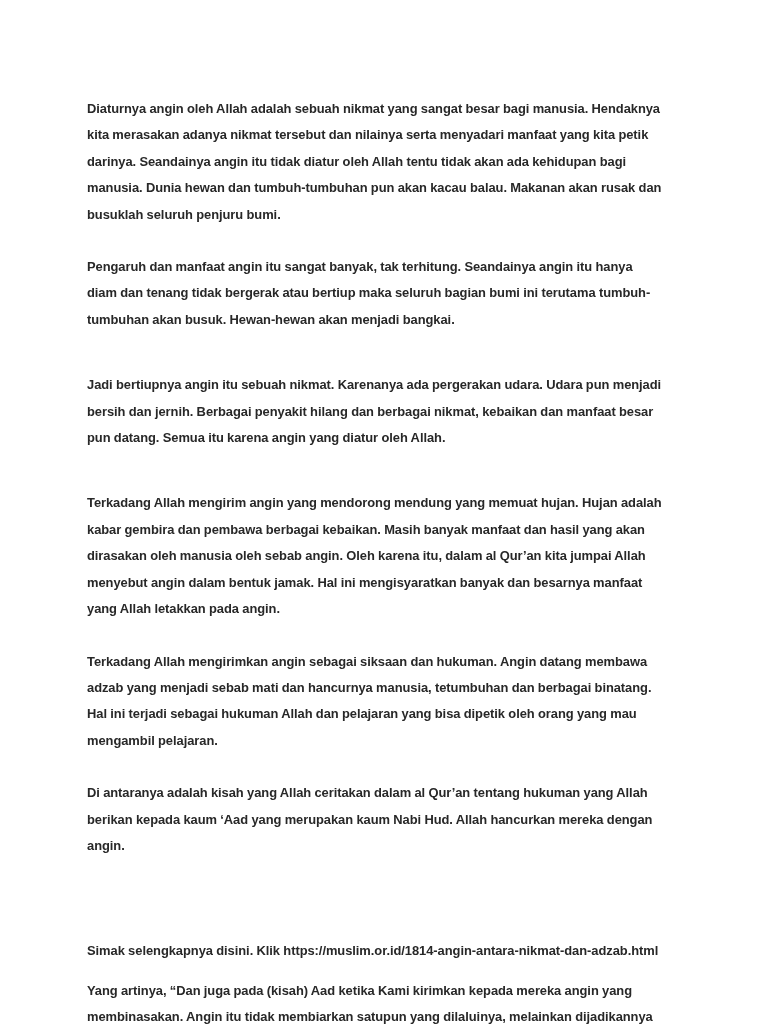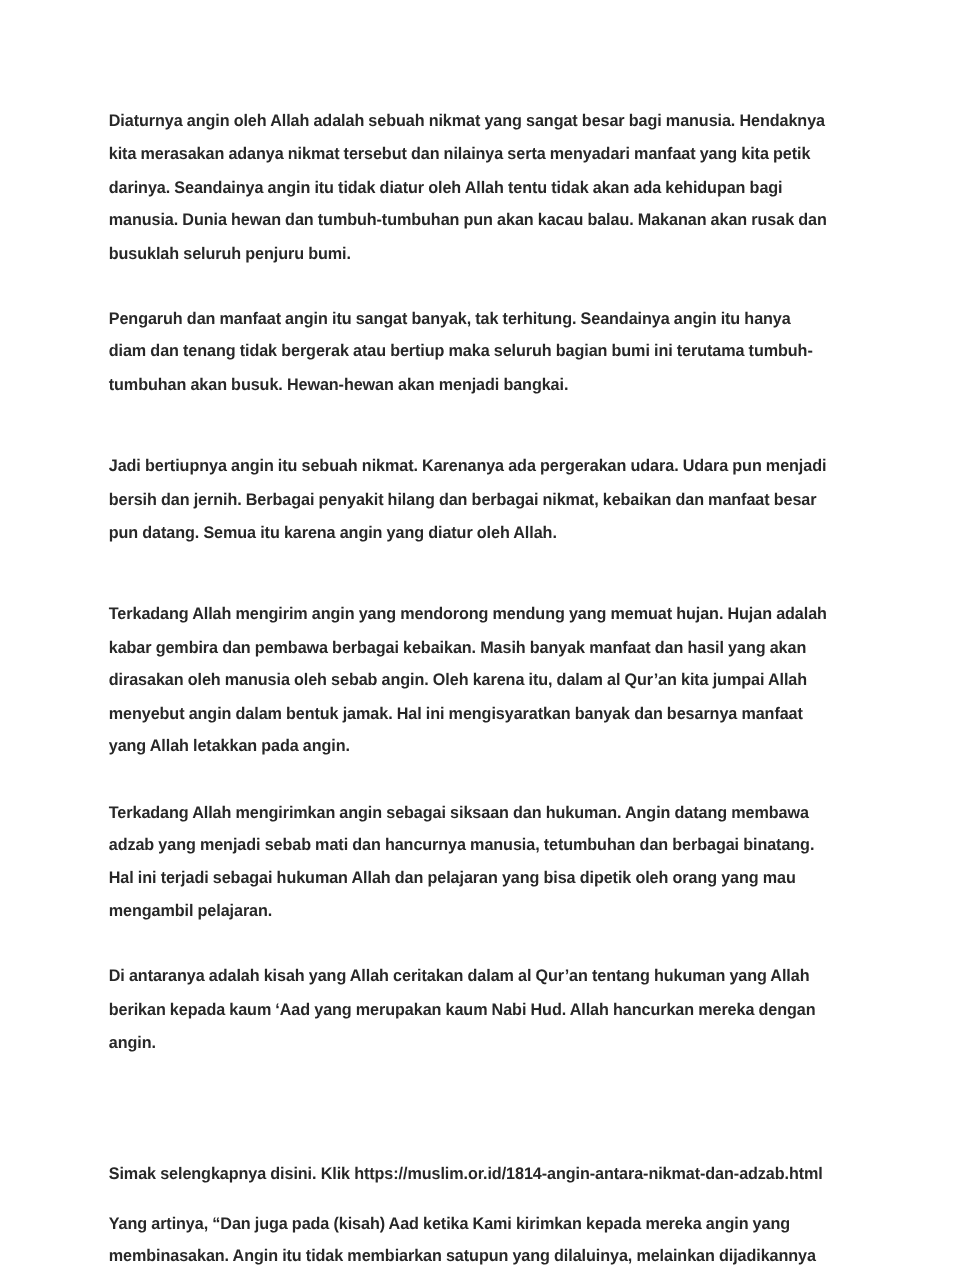--- a/index.html
+++ b/index.html
@@ -12,21 +12,21 @@
     width: 768px;
     height: 1024px;
     position: relative;
     overflow: hidden;
     font-family: "Liberation Sans", "DejaVu Sans", sans-serif;
     -webkit-font-smoothing: antialiased;
   }
 
   .page {
     position: absolute;
-    top: 0;
+    top: 12px;
     left: 0;
     width: 768px;
     height: 728px;
     background: #ffffff;
     box-sizing: border-box;
   }
 
   .doc-body {
     position: absolute;
     left: 87px;

